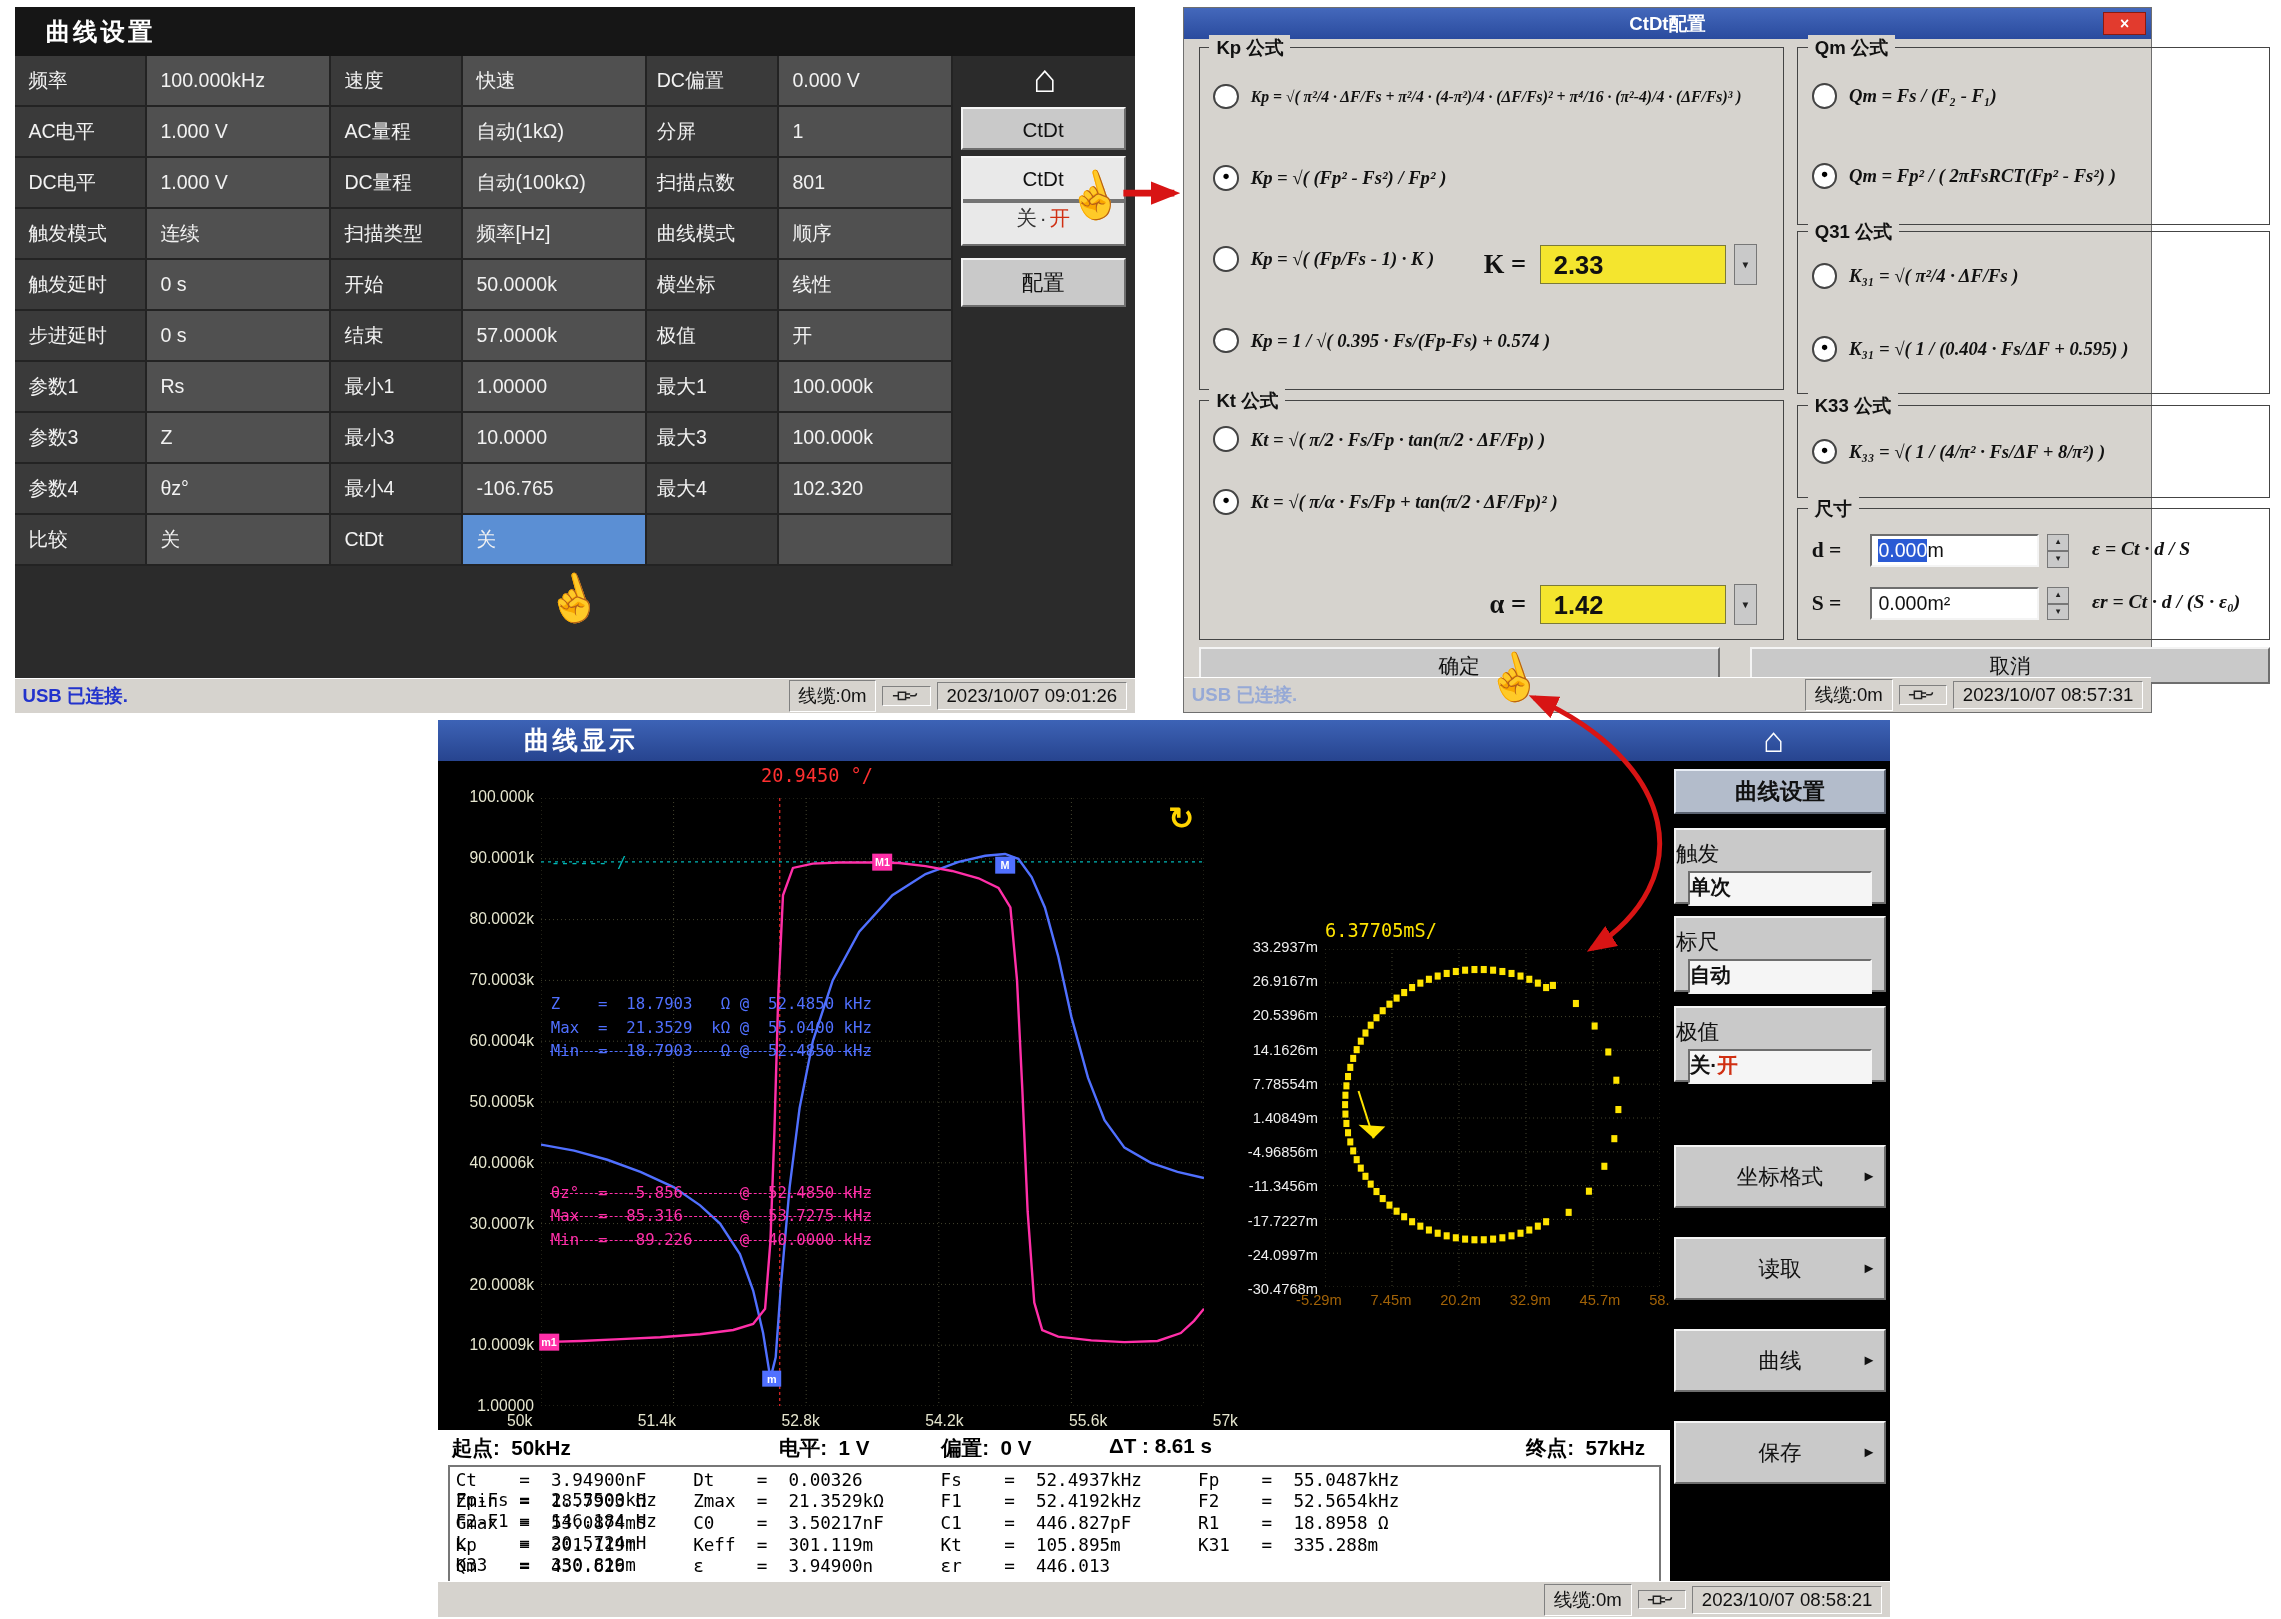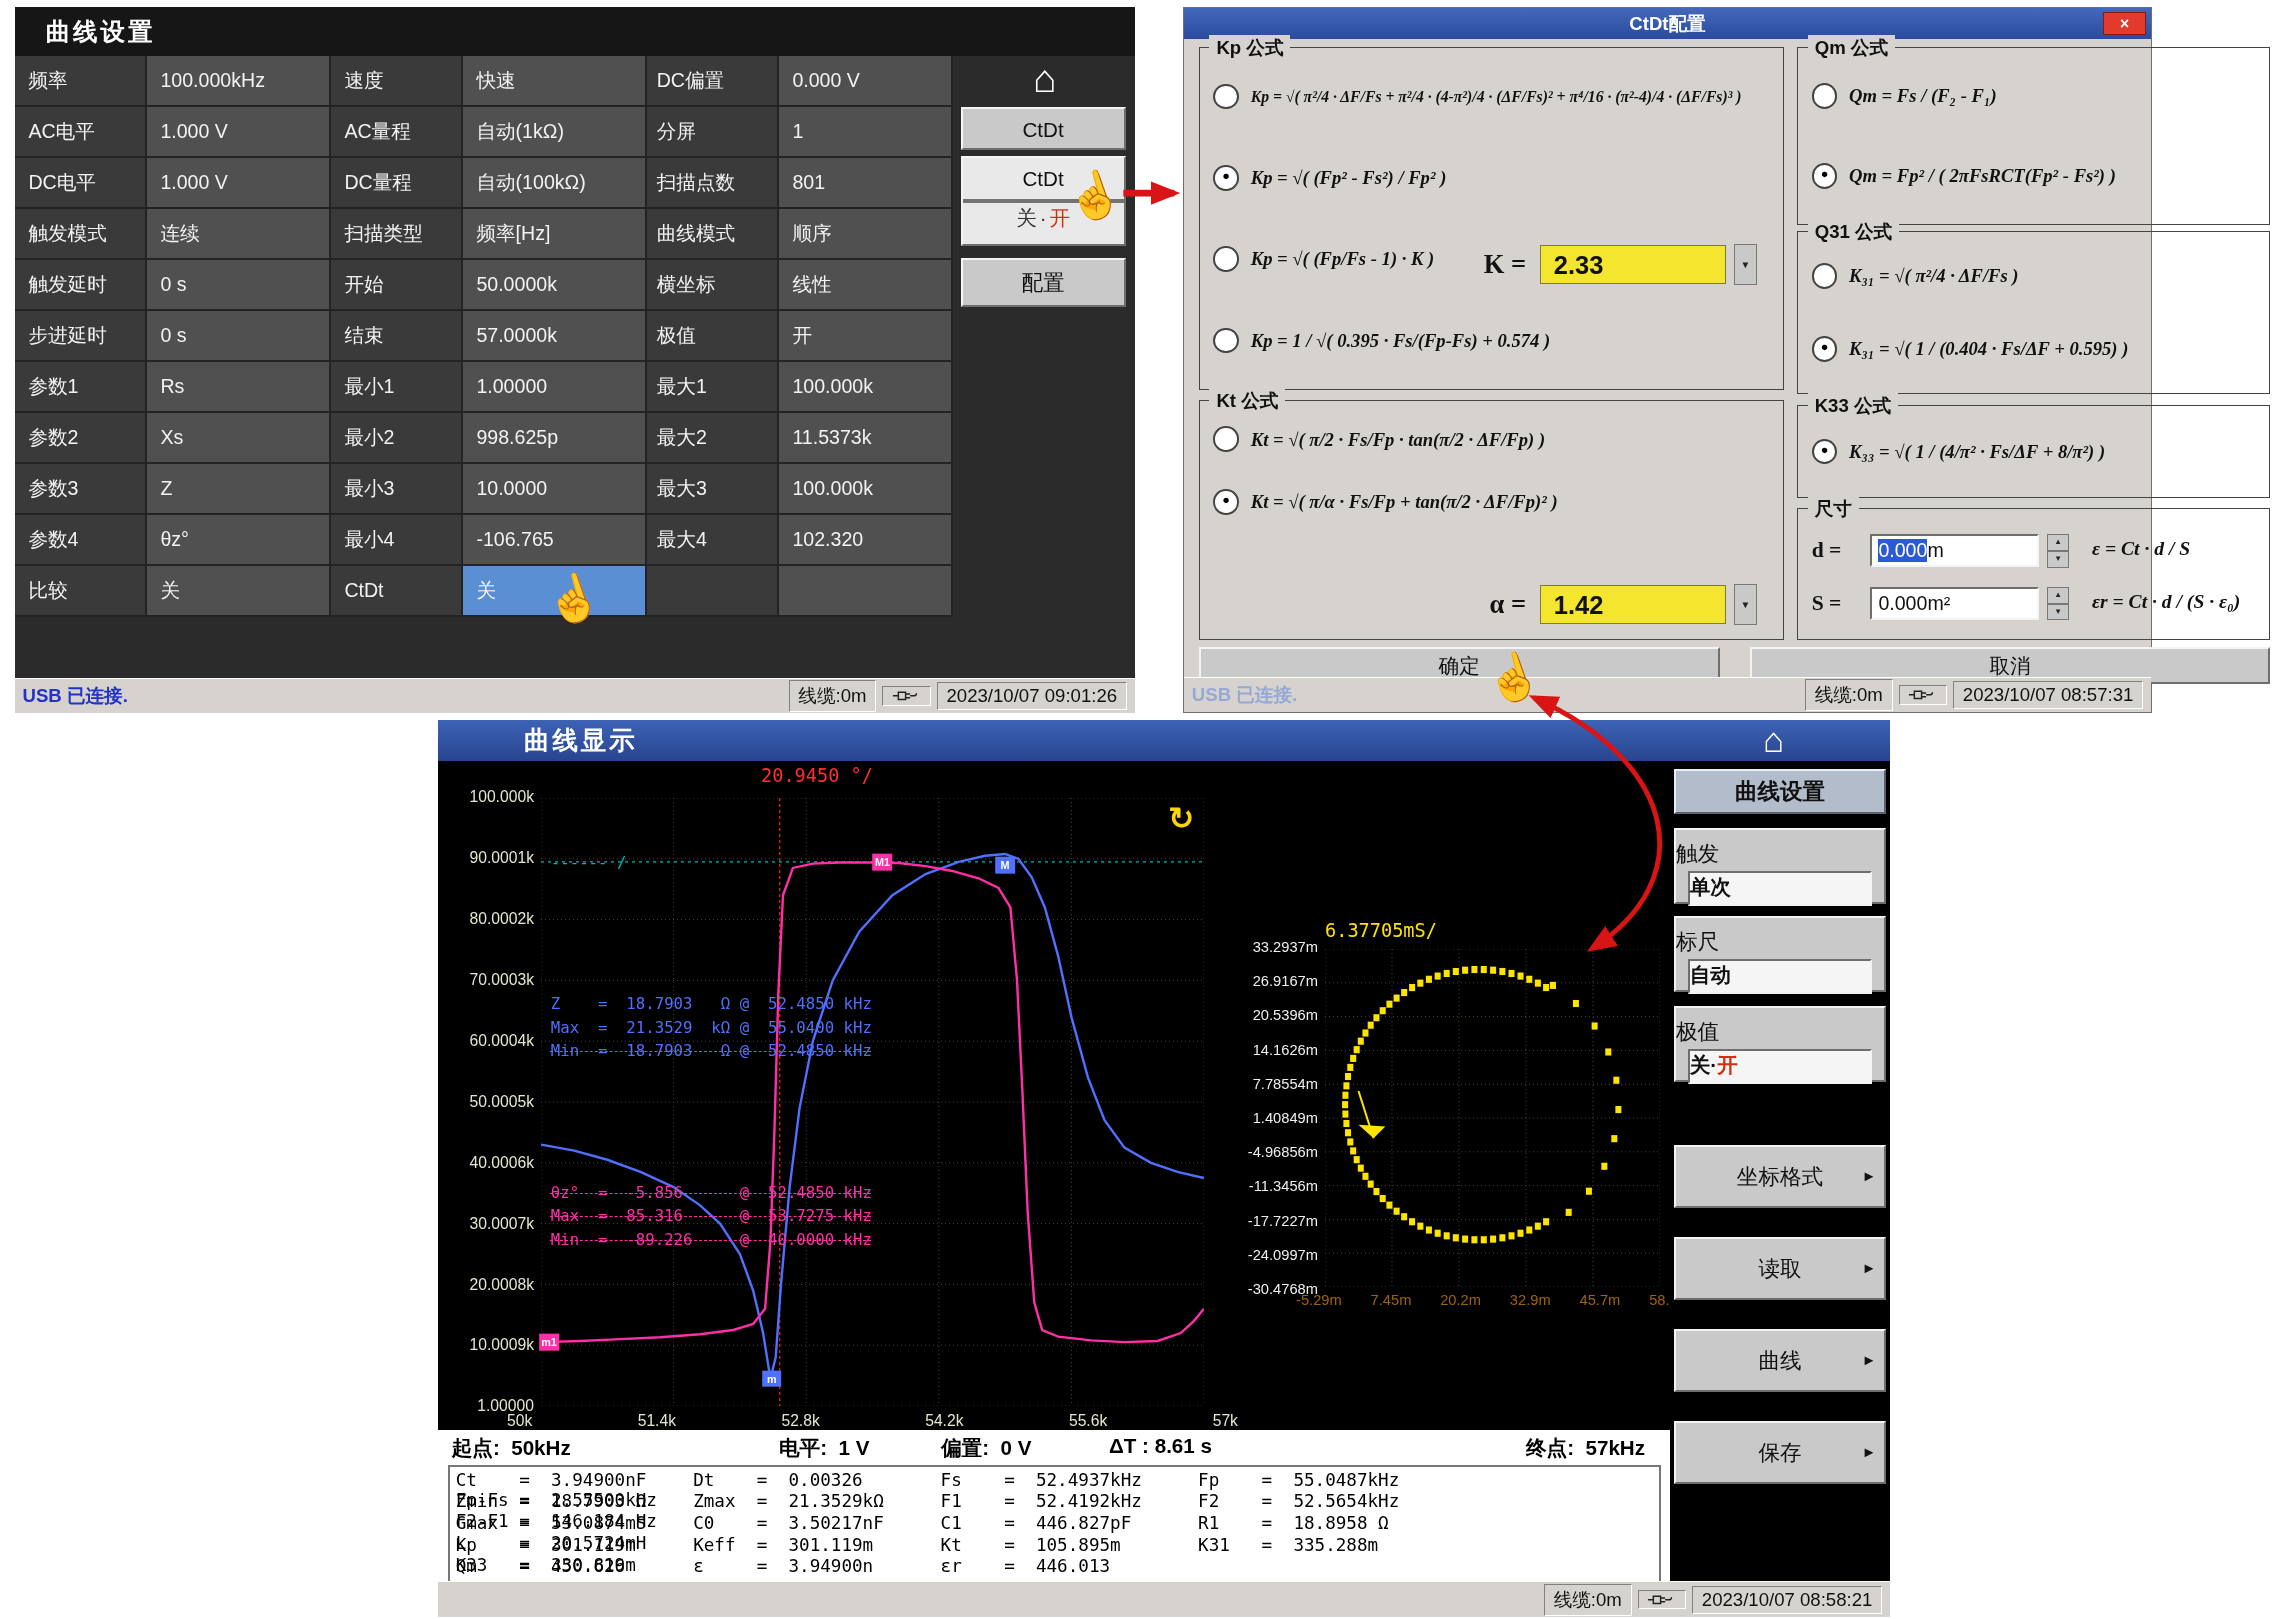--- a/index.html
+++ b/index.html
@@ -202,28 +202,20 @@
 
         <div class="srow">
           <span class="scell lab">参数1</span>
           <span class="scell val">Rs</span>
           <span class="scell lab">最小1</span>
           <span class="scell val">1.00000</span>
           <span class="scell lab">最大1</span>
           <span class="scell val">100.000k</span>
         </div>
 
-        <div class="srow">
-          <span class="scell lab">参数2</span>
-          <span class="scell val">Xs</span>
-          <span class="scell lab">最小2</span>
-          <span class="scell val">998.625p</span>
-          <span class="scell lab">最大2</span>
-          <span class="scell val">11.5373k</span>
-        </div>
 
         <div class="srow">
           <span class="scell lab">参数3</span>
           <span class="scell val">Z</span>
           <span class="scell lab">最小3</span>
           <span class="scell val">10.0000</span>
           <span class="scell lab">最大3</span>
           <span class="scell val">100.000k</span>
         </div>
 

